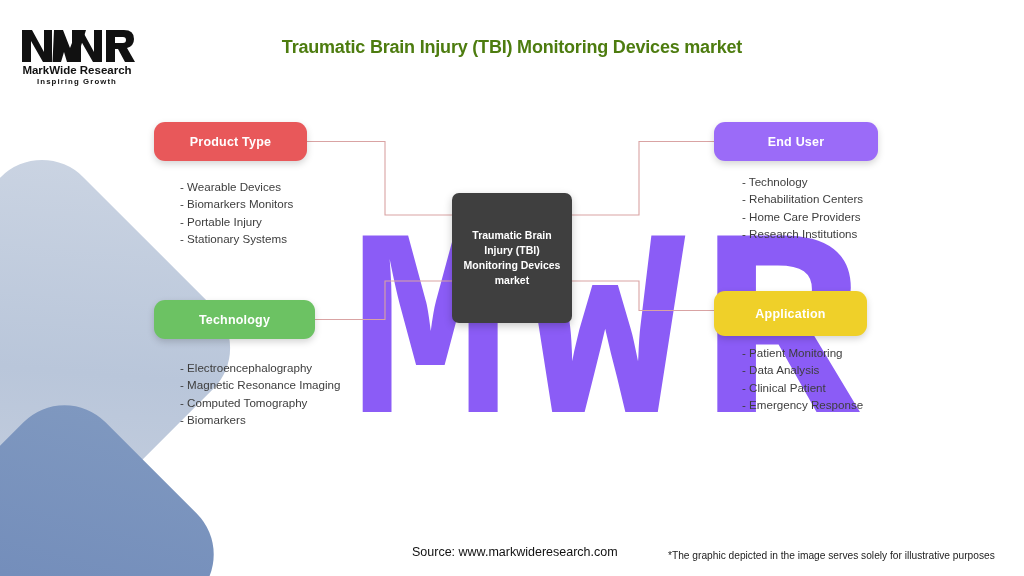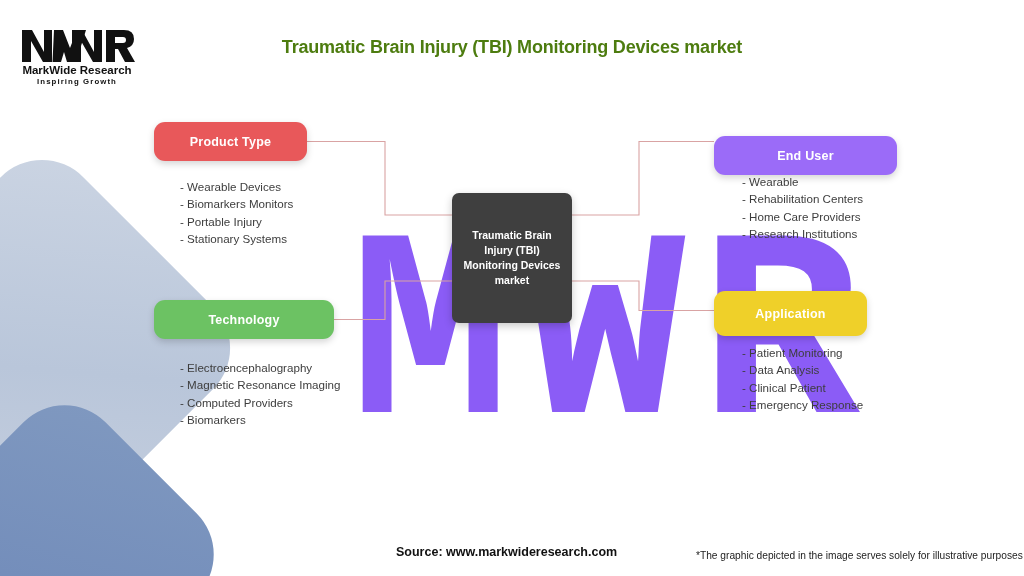--- a/index.html
+++ b/index.html
@@ -66,22 +66,22 @@
     border-radius:11px;
     display:flex;align-items:center;justify-content:center;
     color:#ffffff;
     font-weight:700;
     font-size:12.5px;
     letter-spacing:0.2px;
     box-shadow:0 3px 7px rgba(0,0,0,0.17);
     z-index:3;
   }
   .node-pt{left:154px;top:122px;width:153px;height:39px;background:#e8585a;}
-  .node-eu{left:714px;top:136px;width:183px;height:39px;background:#9b6bf8;}
-  .node-tech{left:154px;top:300px;width:180px;height:39px;background:#6cc263;}
+  .node-eu{left:714px;top:122px;width:164px;height:39px;background:#9b6bf8;}
+  .node-tech{left:154px;top:300px;width:161px;height:39px;background:#6cc263;}
   .node-app{left:714px;top:291px;width:153px;height:45px;background:#efd029;}
 
   .center-node{
     position:absolute;
     left:452px;top:193px;
     width:120px;height:130px;
     background:#3f3f3f;
     border-radius:7px;
     display:flex;align-items:center;justify-content:center;
     box-shadow:0 3px 9px rgba(0,0,0,0.22);
@@ -107,29 +107,29 @@
   }
   .list div{white-space:nowrap;}
   .list-pt{left:180px;top:178px;}
   .list-eu{left:742px;top:173px;}
   .list-tech{left:180px;top:359px;}
   .list-app{left:742px;top:344px;}
 
   
   .source{
     position:absolute;
-    left:396px;top:545px;
+    left:412px;top:545px;
     font-size:12.5px;
-    font-weight:700;
+    font-weight:400;
     color:#111;
     z-index:5;
   }
   .disclaimer{
     position:absolute;
-    left:696px;top:550px;
+    left:668px;top:550px;
     font-size:10.2px;
     color:#1c1c1c;
     z-index:5;
     white-space:nowrap;
   }
 </style>
 </head>
 <body>
 
 <div class="canvas">
@@ -184,33 +184,33 @@
     <div>- Wearable Devices</div>
     <div>- Biomarkers Monitors</div>
     <div>- Portable Injury</div>
     <div>- Stationary Systems</div>
   </div>
 
   <div class="node node-eu">
     <span>End User</span>
   </div>
   <div class="list list-eu">
-    <div>- Wearable</div>
+    <div>- Technology</div>
     <div>- Rehabilitation Centers</div>
     <div>- Home Care Providers</div>
     <div>- Research Institutions</div>
   </div>
 
   <div class="node node-tech">
     <span>Technology</span>
   </div>
   <div class="list list-tech">
     <div>- Electroencephalography</div>
     <div>- Magnetic Resonance Imaging</div>
-    <div>- Computed Providers</div>
+    <div>- Computed Tomography</div>
     <div>- Biomarkers</div>
   </div>
 
   <div class="node node-app">
     <span>Application</span>
   </div>
   <div class="list list-app">
     <div>- Patient Monitoring</div>
     <div>- Data Analysis</div>
     <div>- Clinical Patient</div>

